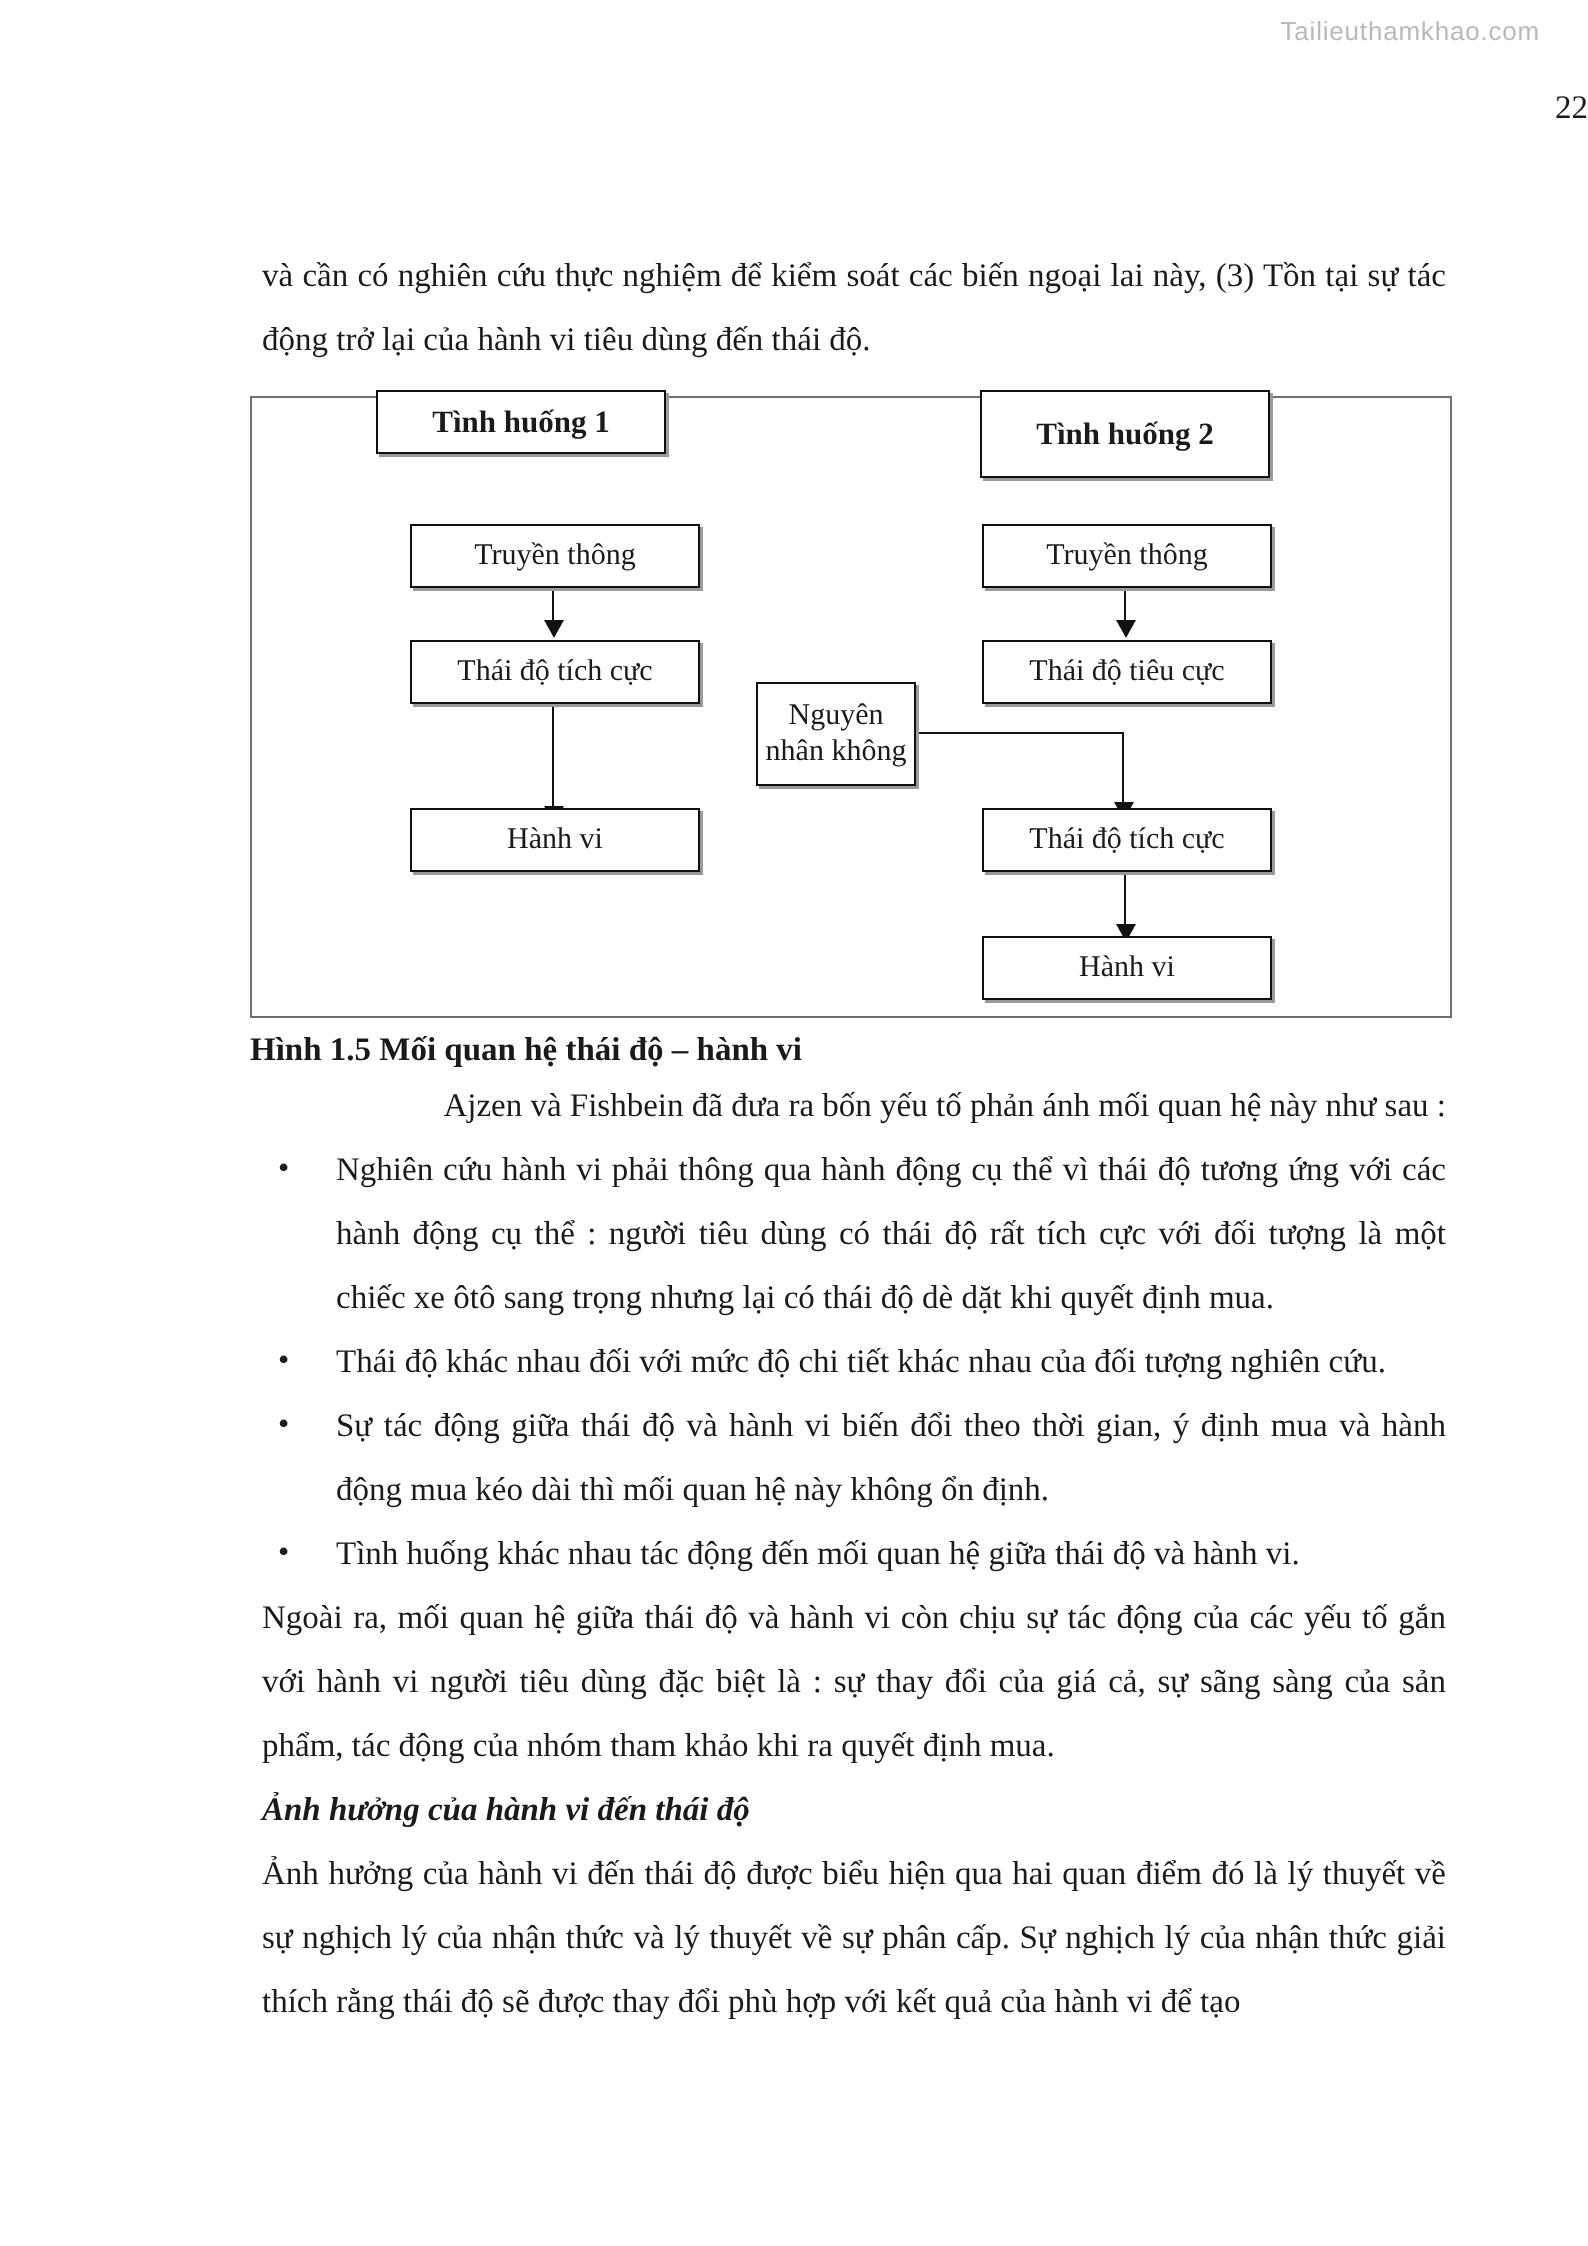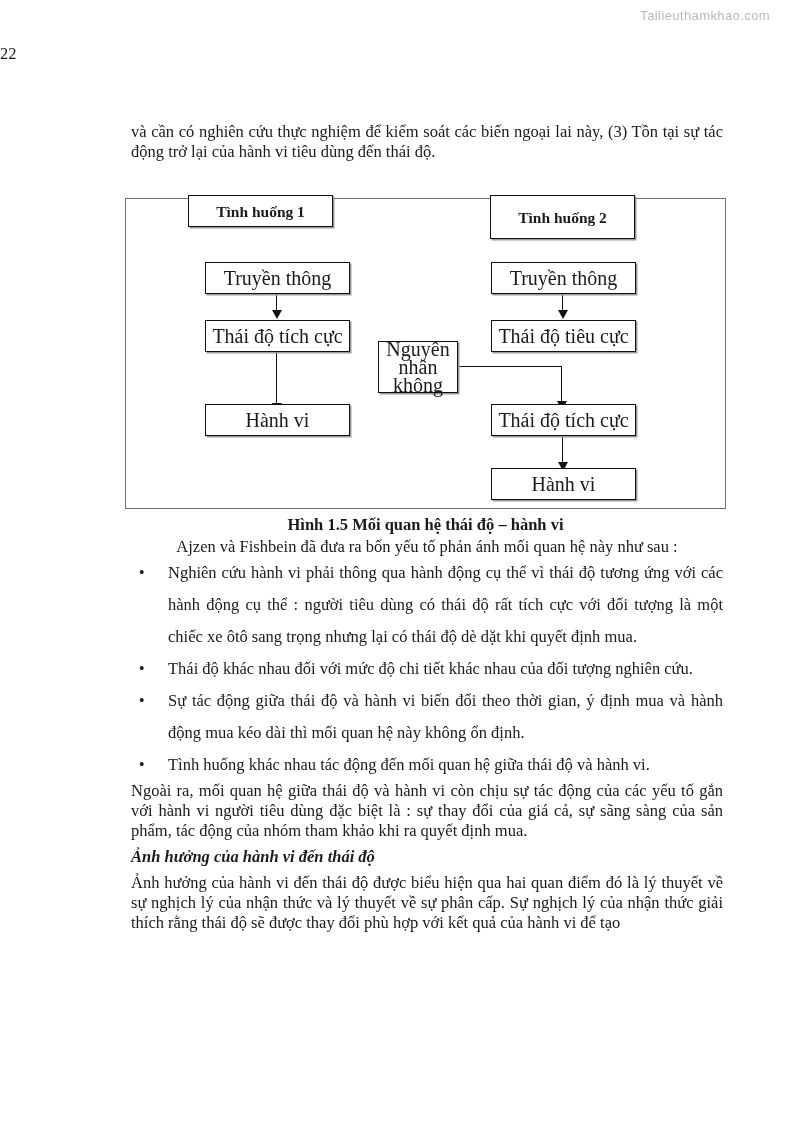--- a/index.html
+++ b/index.html
@@ -33,42 +33,42 @@
     color: #b9b9b9;
     white-space: nowrap;
   }
 
   
   .page-number {
     position: absolute;
     top: 44px;
     left: 0;
     width: 794px;
-    text-align: left;
+    text-align: right;
     font-size: 16.5px;
     color: #1a1a1a;
   }
 
   
   .content {
     position: absolute;
     left: 131px;
     top: 122px;
     width: 592px;
   }
 
   p.para {
     margin: 0;
     font-size: 16.5px;
-    line-height: 20px;
+    line-height: 32px;
     text-align: justify;
     text-justify: inter-word;
     hyphens: none;
   }
-  p.para.nojust { text-align: center; }
+  p.para.nojust { text-align: right; }
 
   .bold-head {
     font-weight: bold;
     font-size: 16.5px;
     line-height: 32px;
     margin: 0;
     font-style: italic;
   }
 
   .italic { }
@@ -115,21 +115,21 @@
 
   .node {
     position: absolute;
     box-sizing: border-box;
     border: 1px solid #0f0f0f;
     background: #ffffff;
     display: flex;
     align-items: center;
     justify-content: center;
     text-align: center;
-    font-size: 20px;
+    font-size: 15px;
     line-height: 19px;
     box-shadow: 1.5px 1.5px 0 0 #9a9a9a;
     z-index: 3;
   }
   .node.header {
     font-weight: bold;
     font-size: 15.5px;
   }
 
   .connector {
@@ -145,21 +145,21 @@
     border-right: 5px solid transparent;
     border-top: 9px solid #111111;
     z-index: 2;
   }
 
   .caption {
     position: absolute;
     left: 125px;
     top: 512px;
     width: 601px;
-    text-align: center;
+    text-align: left;
     font-weight: bold;
     font-size: 16.5px;
     line-height: 26px;
   }
 </style>
 </head>
 <body>
 
 <div class="page">
 

